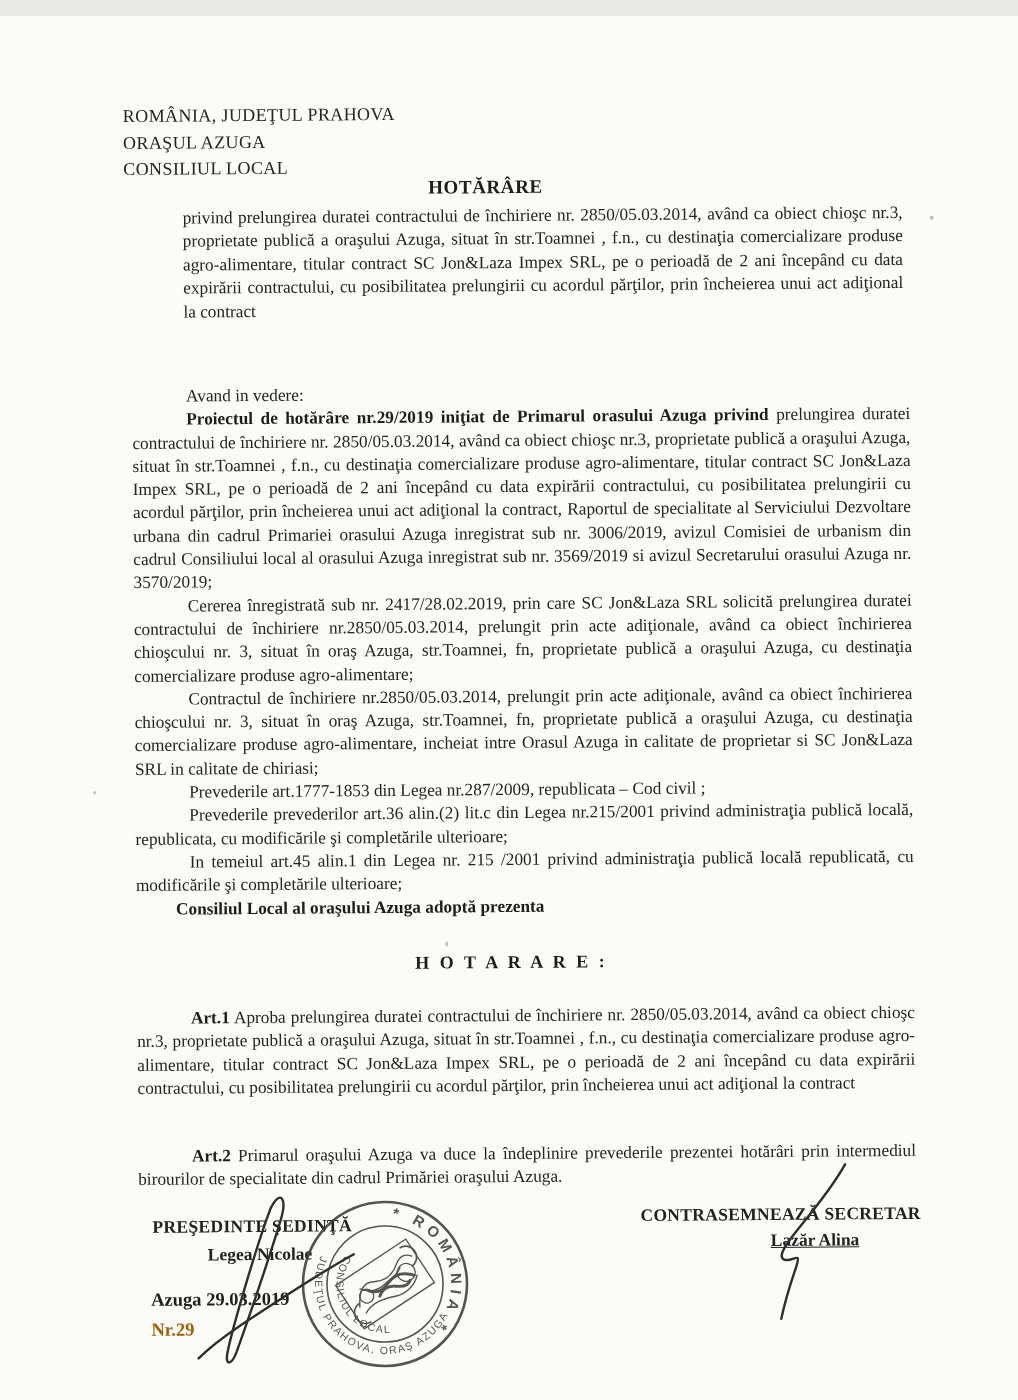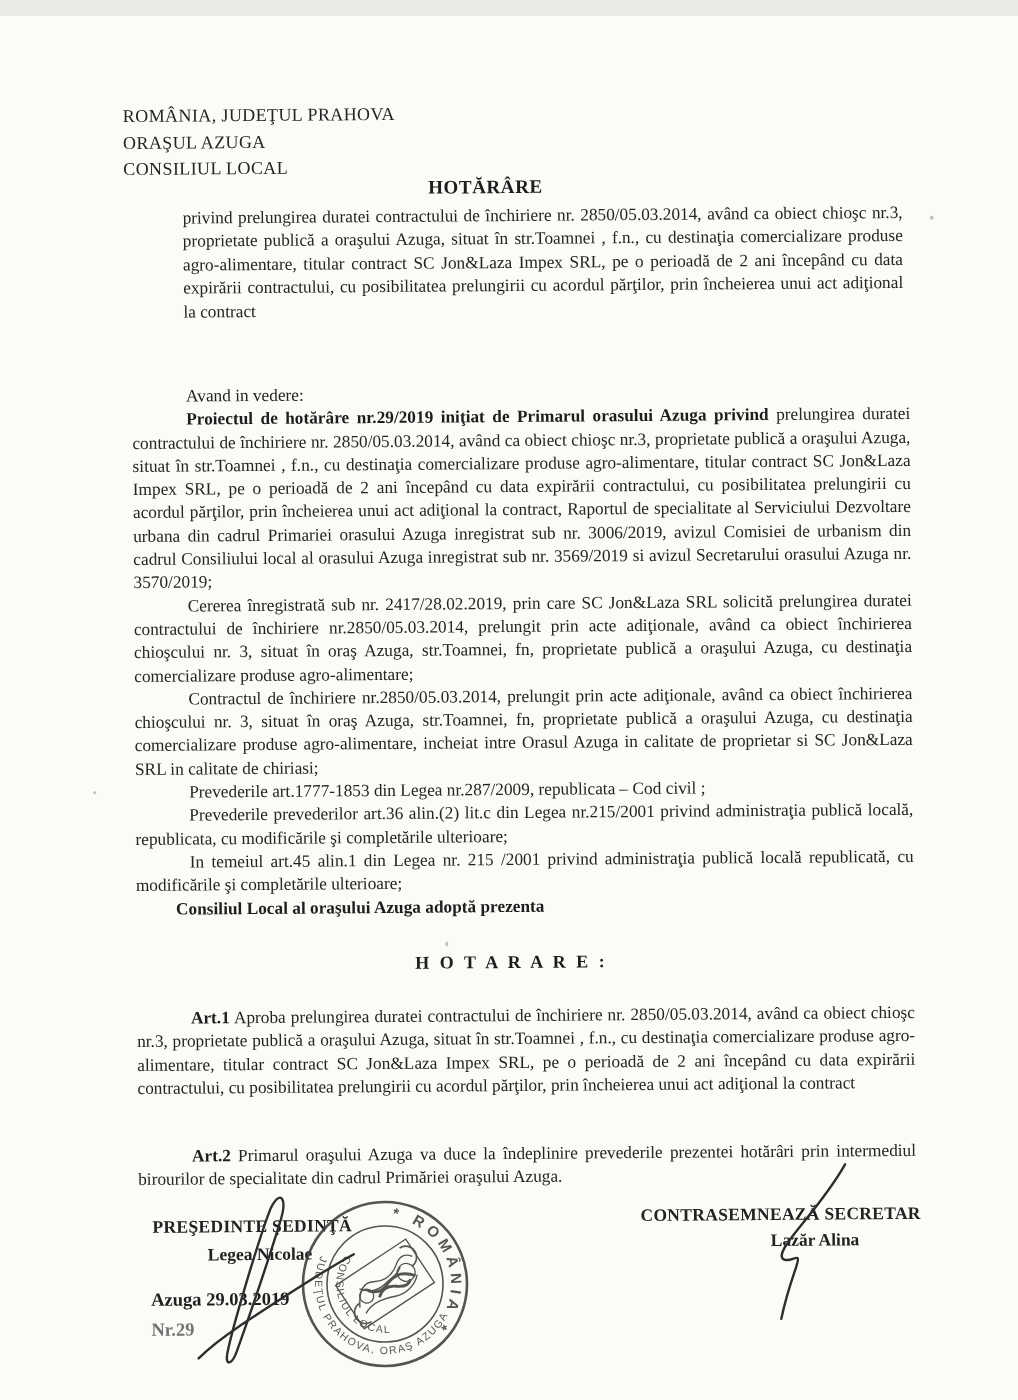--- a/index.html
+++ b/index.html
@@ -28,23 +28,23 @@
 
   .article{position:absolute;left:134px;width:778px;font-size:17.3px;line-height:23.4px;
     text-align:justify;text-indent:54px;}
   .art1{top:988px;}
   .art2{top:1126px;}
 
   .sig{position:absolute;font-weight:bold;font-size:17.5px;color:#222;}
   .sig-left-title{left:148px;top:1198px;letter-spacing:.3px;}
   .sig-left-name{left:203px;top:1226px;}
   .sig-right-title{left:636px;top:1190px;letter-spacing:.3px;}
-  .sig-right-name{left:766px;top:1216px;}
+  .sig-right-name{left:766px;top:1216px;text-decoration:underline;}
   .place-date{position:absolute;left:146px;top:1271px;font-weight:bold;font-size:18.5px;color:#1f1f1f;}
-  .doc-number{position:absolute;left:146px;top:1301px;font-weight:bold;font-size:18.5px;color:#737373;}
+  .doc-number{position:absolute;left:146px;top:1301px;font-weight:bold;font-size:18.5px;color:#a16207;}
 
   .stamp{position:absolute;left:290px;top:1177px;opacity:.88;}
   .stamp .ring{fill:none;stroke:#3d3d3d;}
   .stamp text{fill:#3d3d3d;font-family:"Liberation Sans","DejaVu Sans",sans-serif;}
   .ring-country{font-size:15px;font-weight:bold;letter-spacing:5px;}
   .ring-outer{font-size:10.5px;letter-spacing:1.6px;}
   .ring-inner{font-size:10.5px;letter-spacing:1.4px;}
   .emblem{fill:none;stroke:#3d3d3d;}
 
   .sig-overlay{position:absolute;inset:0;pointer-events:none;}

